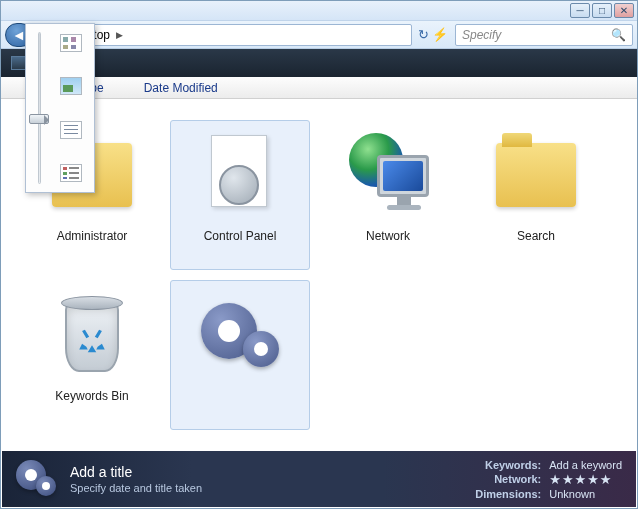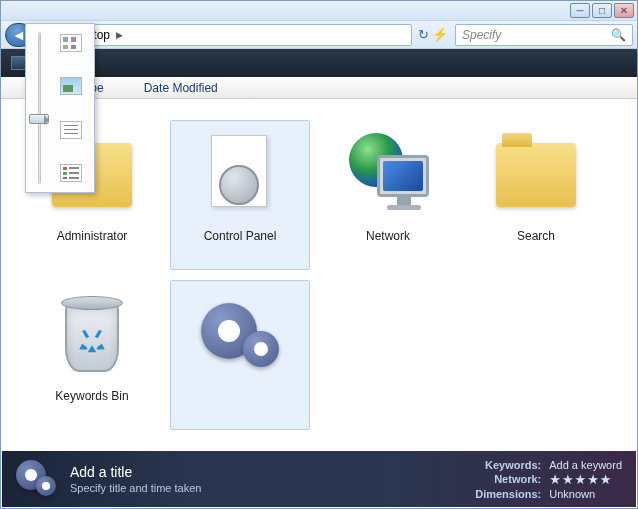--- a/index.html
+++ b/index.html
@@ -239,21 +239,21 @@
     </div>
   </div>
 
   <div class="details">
     <div class="thumb">
       <div class="gear big"></div>
         <div class="gear small"></div>
     </div>
     <div class="info">
       <div class="title">Add a title</div>
-      <div class="sub">Specify title and time taken</div>
+      <div class="sub">Specify date and title taken</div>
     </div>
     <div class="meta">
       <div class="k">Keywords:</div>
       <div class="v">Add a keyword</div>
       <div class="k">Network:</div>
       <div class="v stars">★★★★★</div>
       <div class="k">Dimensions:</div>
       <div class="v">Unknown</div>
     </div>
   </div>

